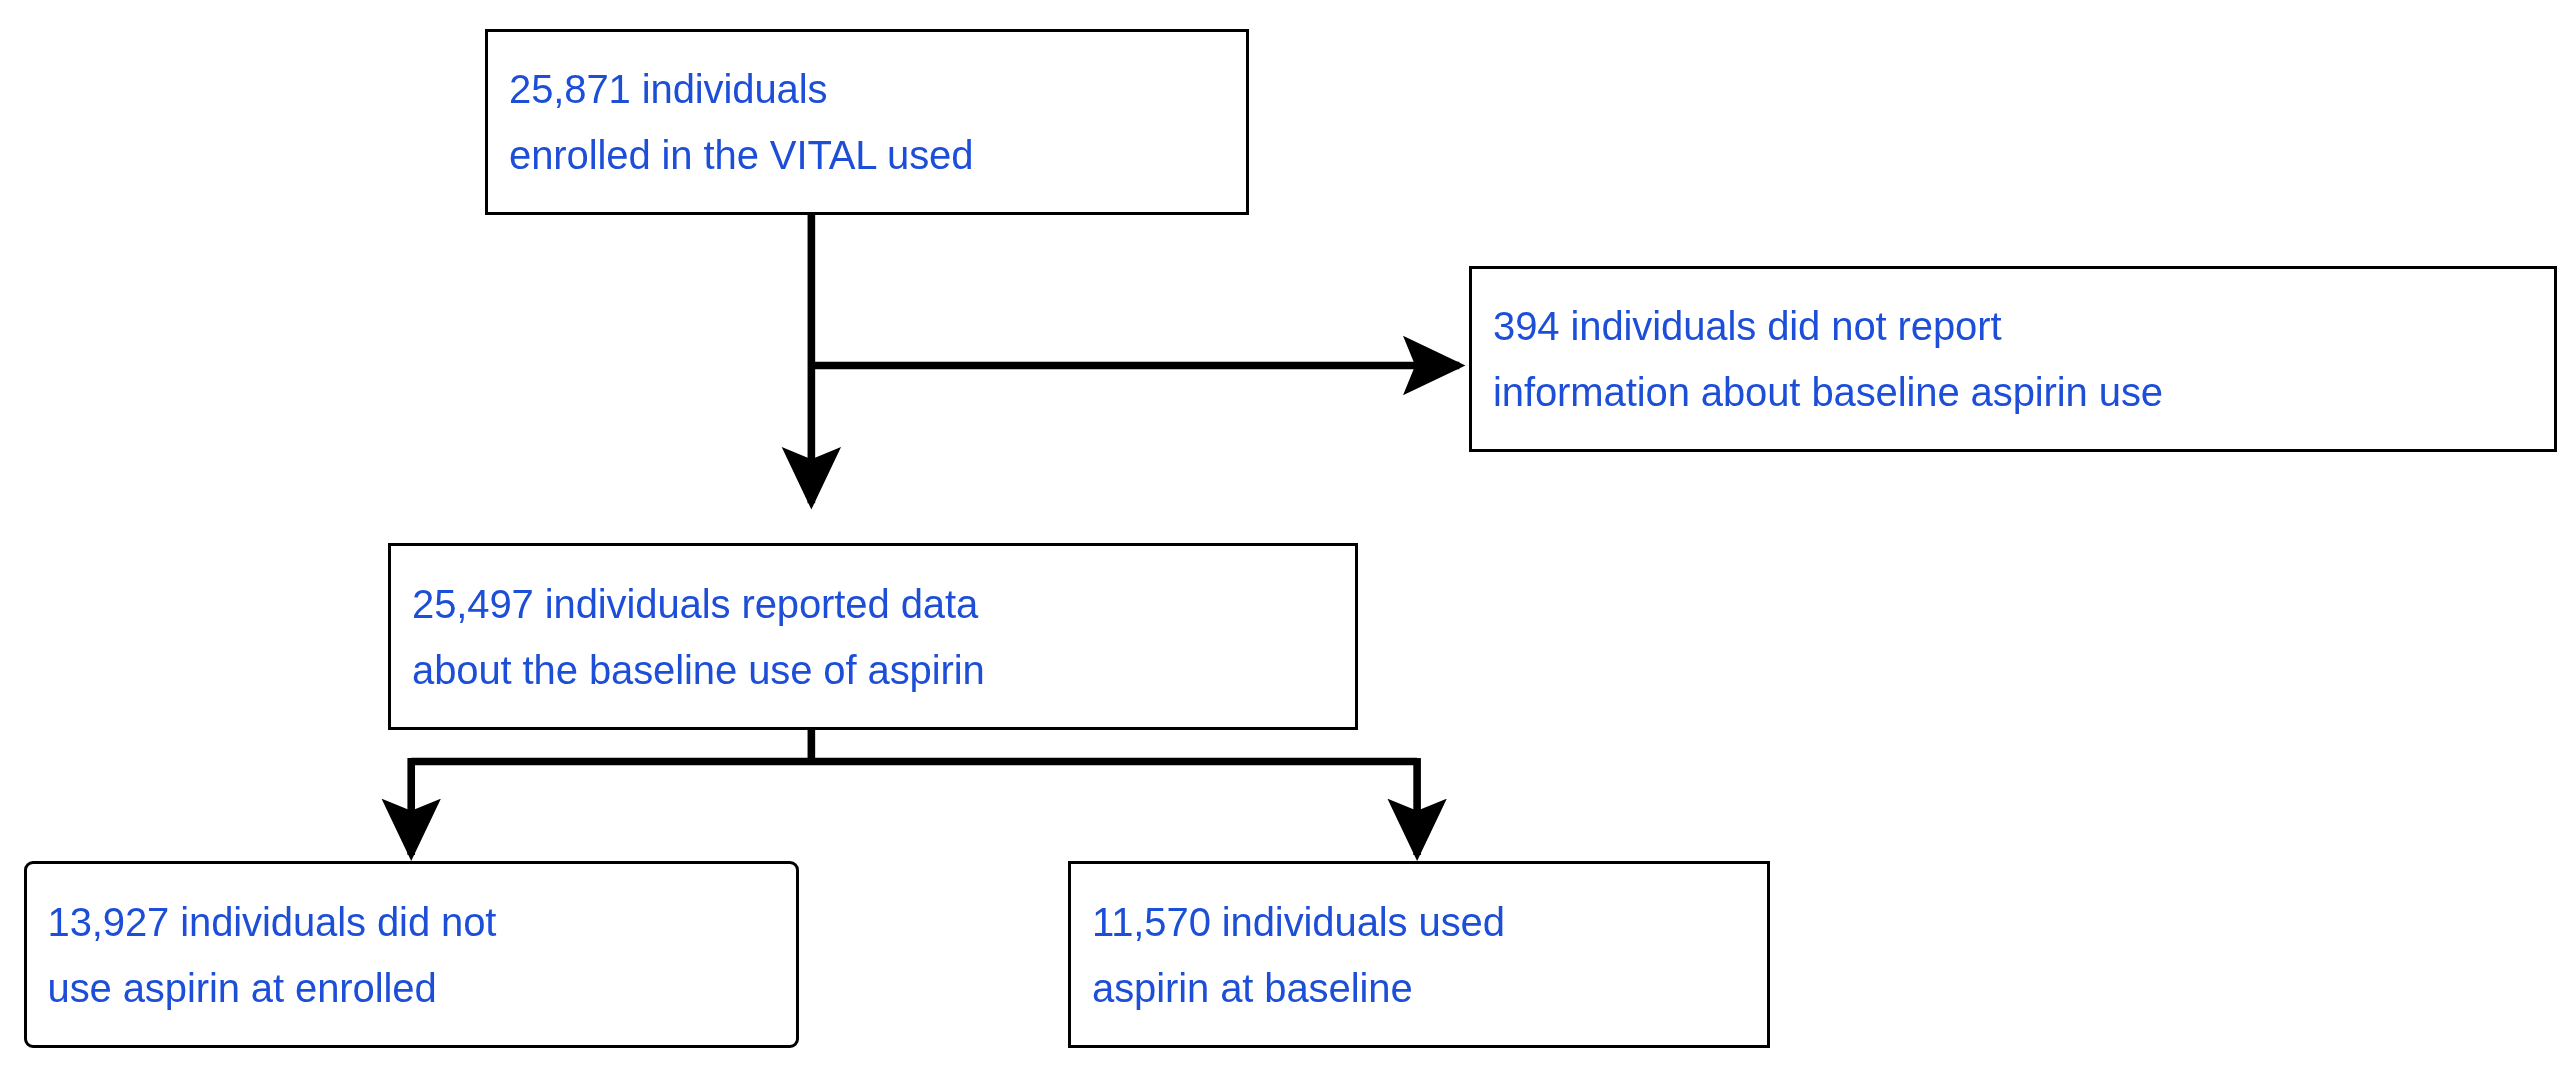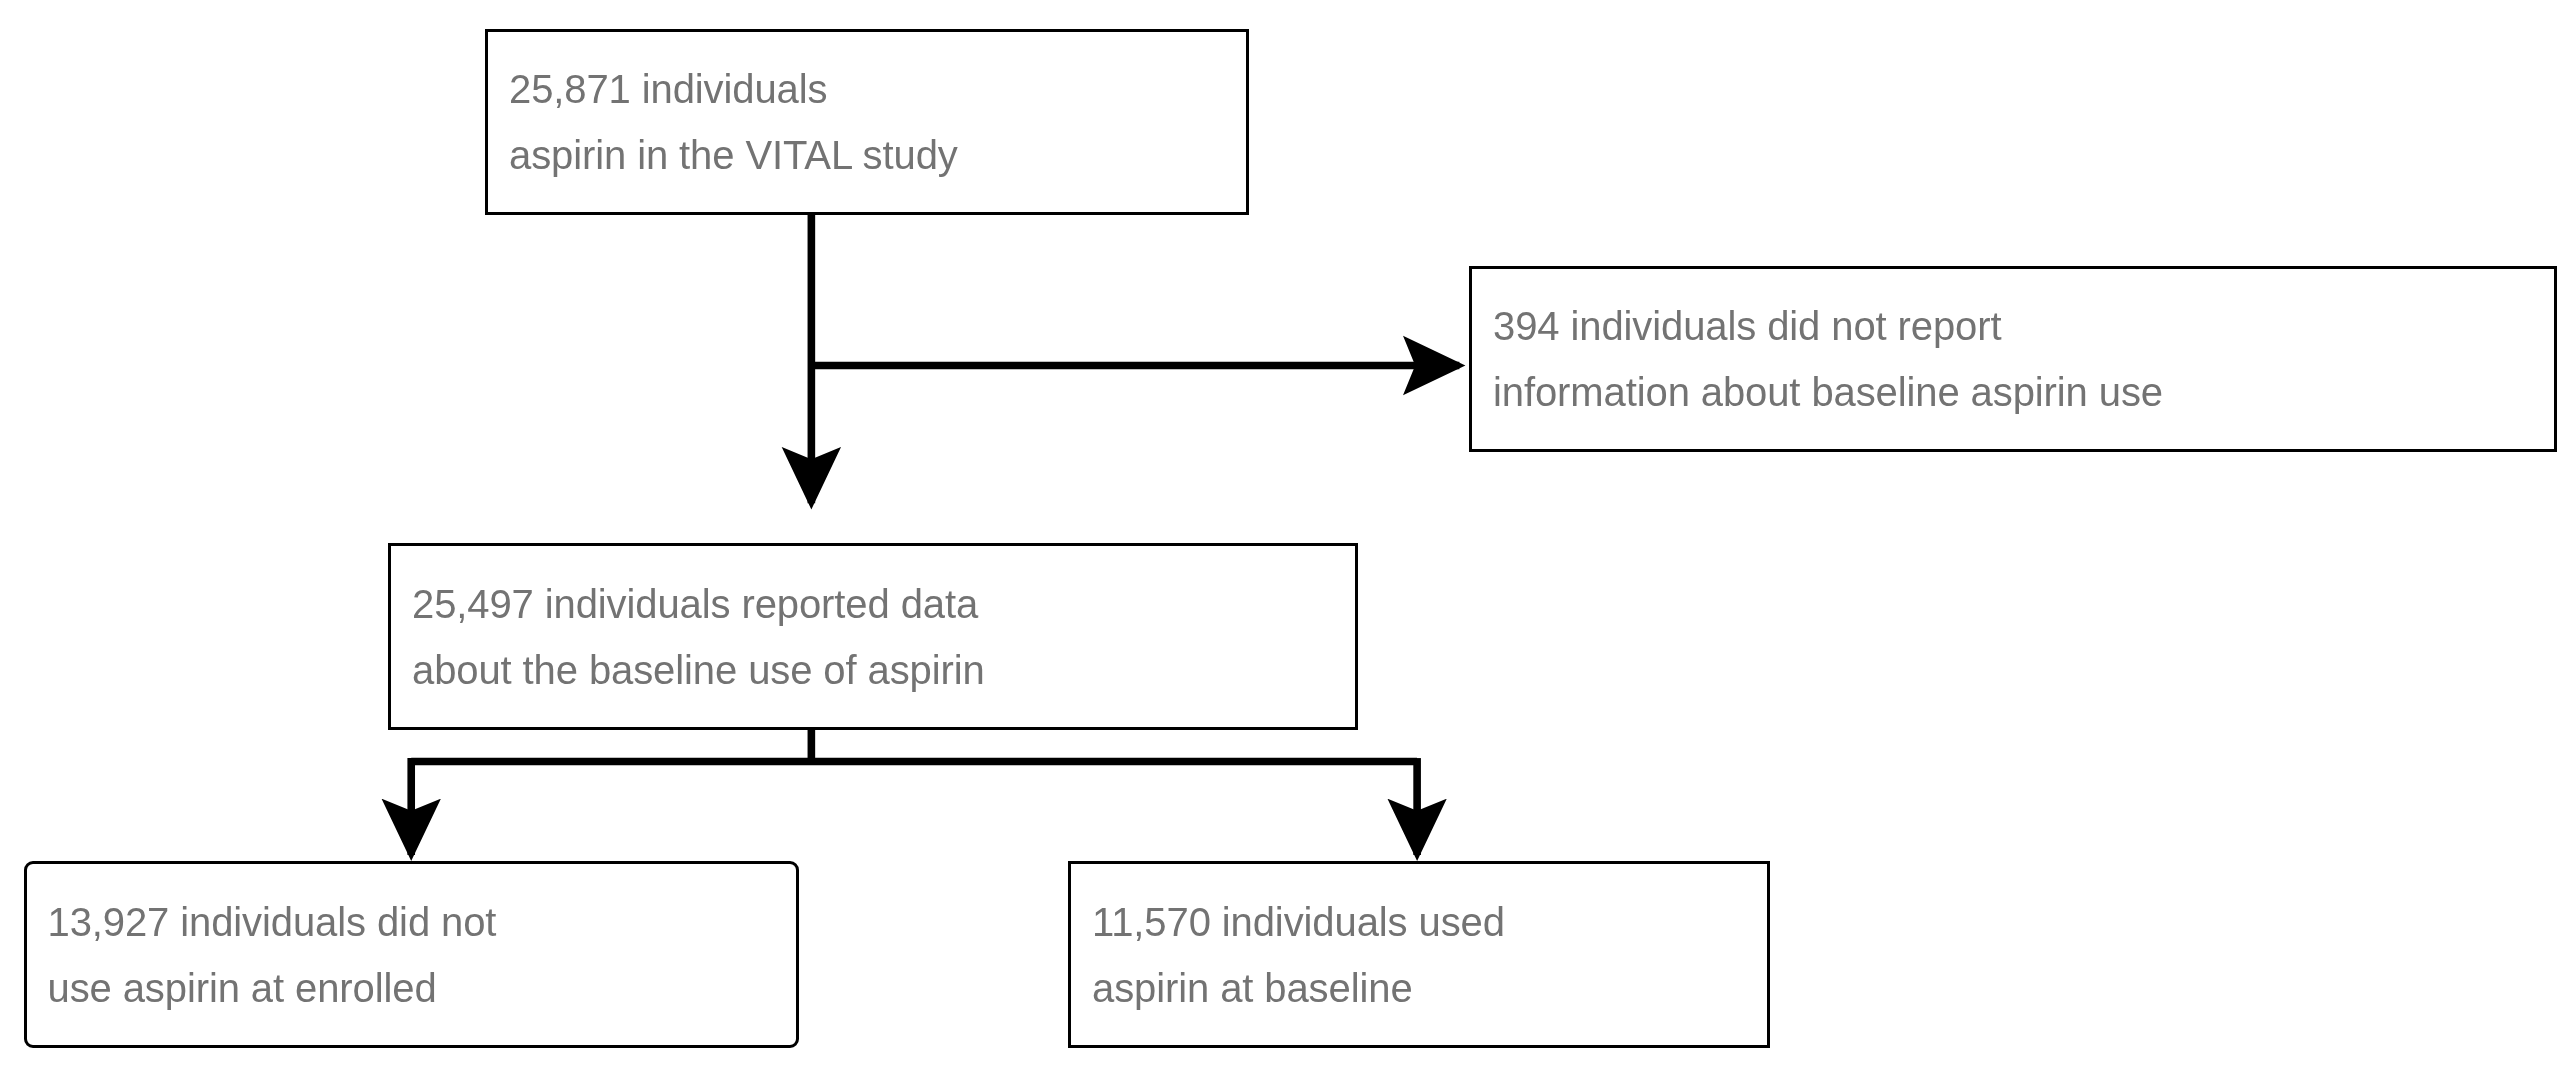--- a/index.html
+++ b/index.html
@@ -22,21 +22,21 @@
     background: #ffffff;
     display: flex;
     flex-direction: column;
     justify-content: center;
     padding-left: 21px;
     padding-right: 8.3px;
   }
   .flow-line {
     font-size: 40px;
     line-height: 66px;
-    color: #737373;
+    color: #1d4ed8;
     white-space: nowrap;
     letter-spacing: -0.1px;
   }
   #box-enrolled   { left: 485px;  top: 29px;   width: 764px; height: 186px; }
   #box-excluded   { left: 1469px; top: 266px;  width: 1088px; height: 186px; }
   #box-reported   { left: 388px;  top: 512px;  width: 970px; height: 187px; margin-top: 31px; }
   #box-nonuser    { left: 23.5px;   top: 861px; width: 775px; height: 187px; border-radius: 9px; }
   #box-user       { left: 1068px; top: 861px; width: 702px; height: 187px; justify-content: center; }
 
   #connectors {
@@ -76,21 +76,21 @@
       <line x1="594" y1="1095" x2="594" y2="1235" stroke="#000000" stroke-width="11" marker-end="url(#arrowhead)"></line>
     </g>
 
     <g>
       <line x1="2047" y1="1095" x2="2047" y2="1235" stroke="#000000" stroke-width="11" marker-end="url(#arrowhead)"></line>
     </g>
   </svg>
 
   <div class="flow-box" id="box-enrolled">
     <div class="flow-line">25,871 individuals</div>
-    <div class="flow-line">aspirin in the VITAL study</div>
+    <div class="flow-line">enrolled in the VITAL used</div>
   </div>
 
   <div class="flow-box" id="box-excluded">
     <div class="flow-line">394 individuals did not report</div>
     <div class="flow-line">information about baseline aspirin use</div>
   </div>
 
   <div class="flow-box" id="box-reported">
     <div class="flow-line">25,497 individuals reported data</div>
     <div class="flow-line">about the baseline use of aspirin</div>

